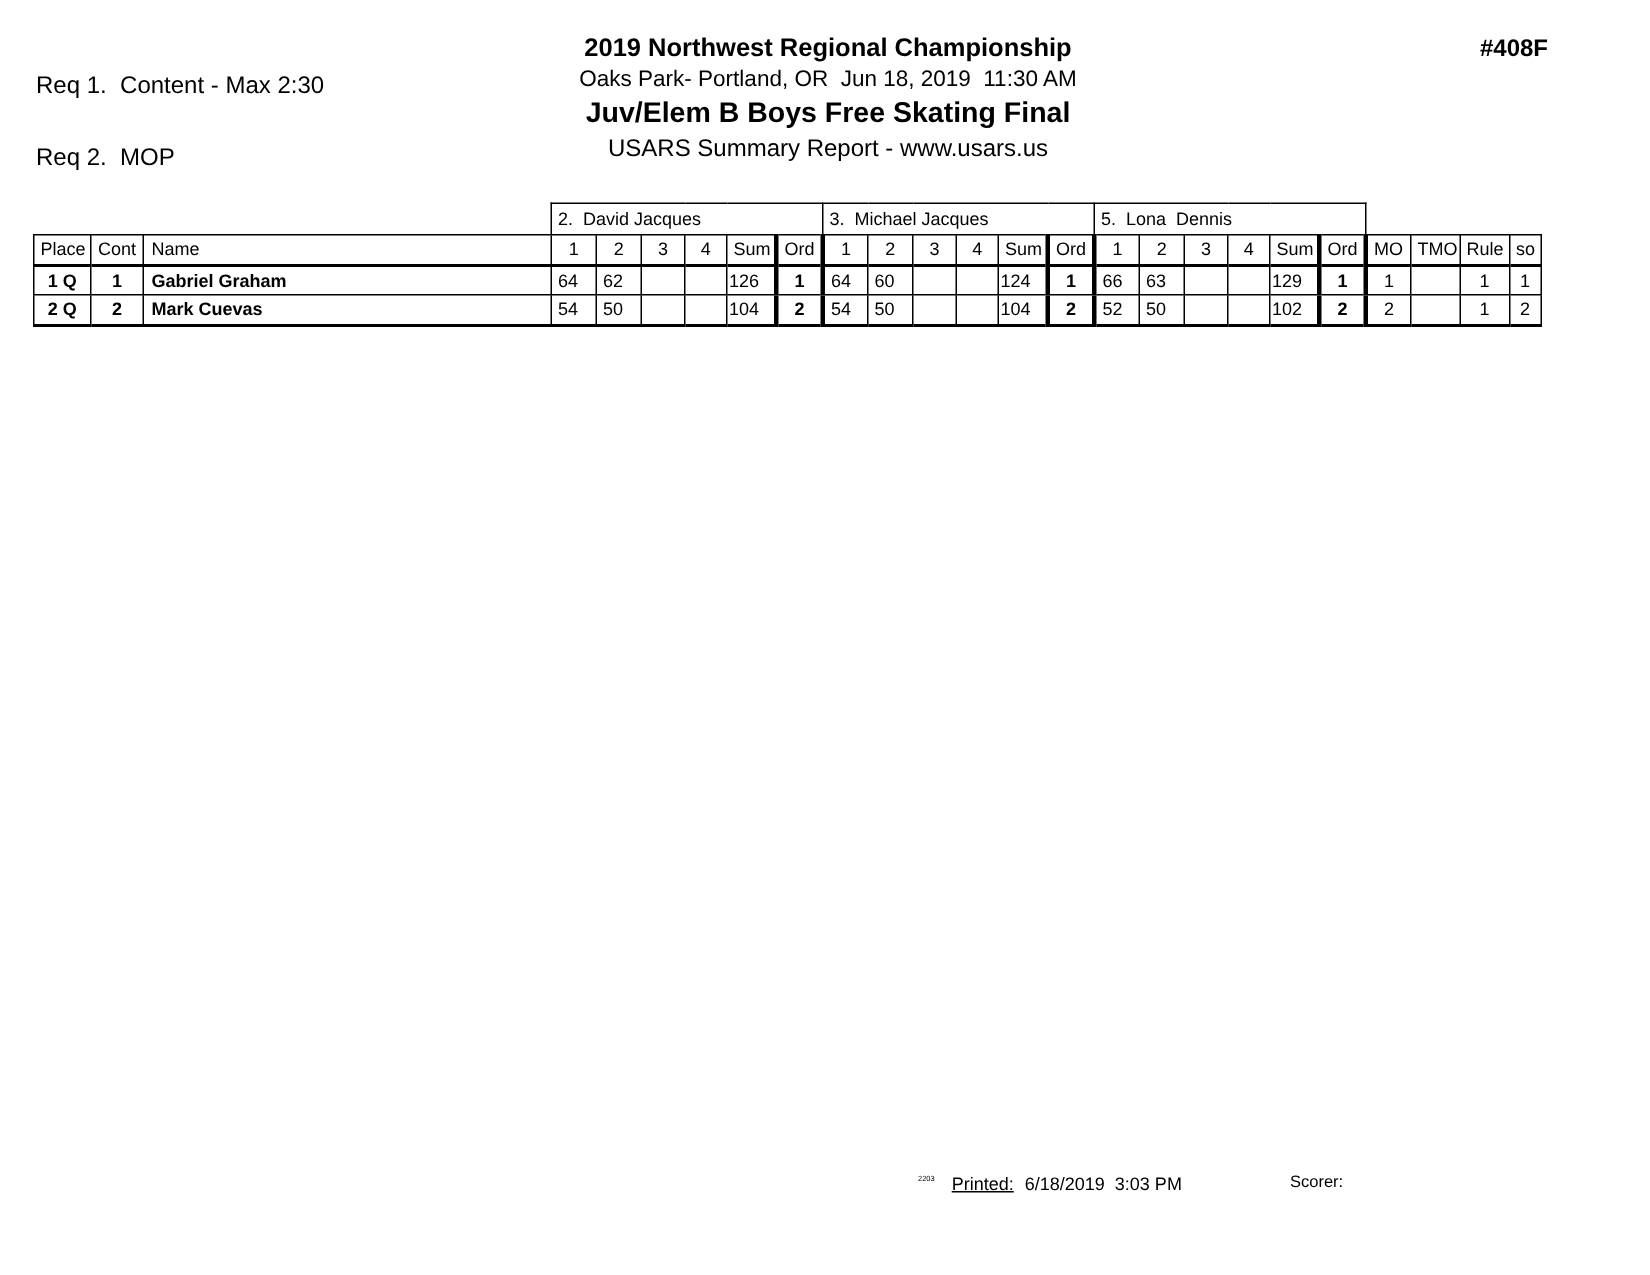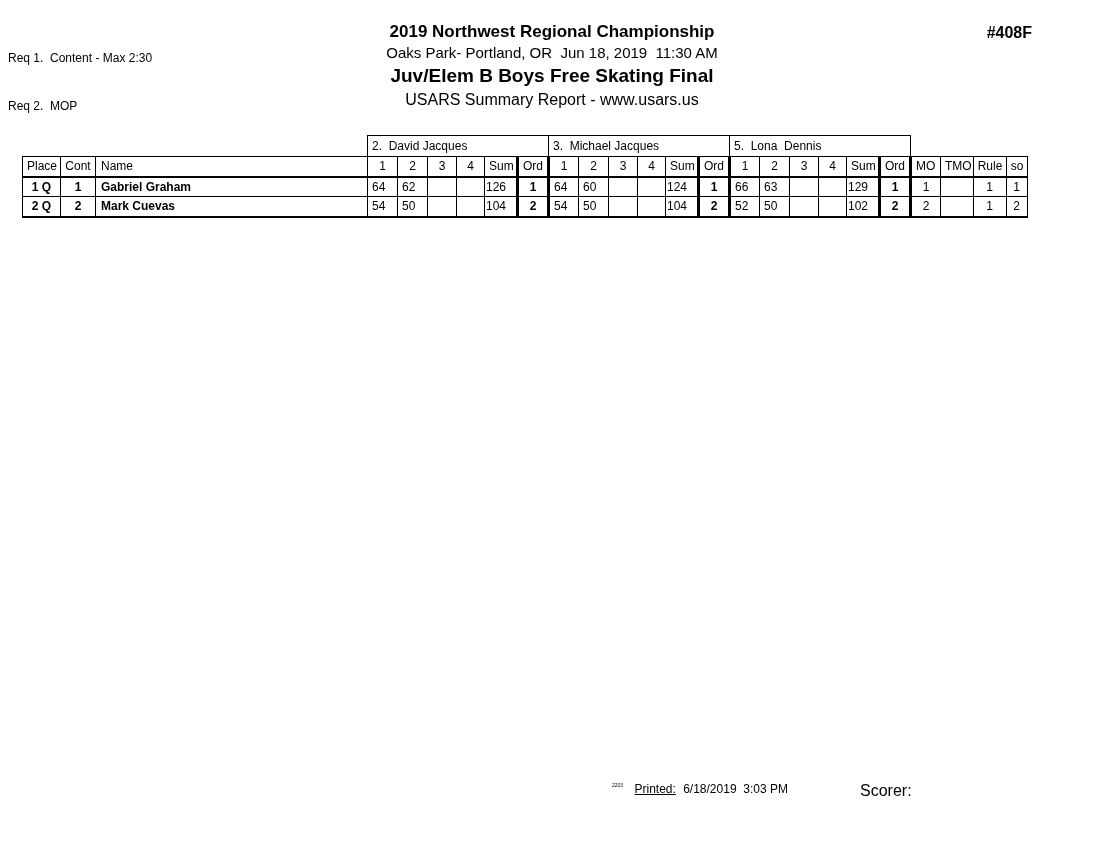--- a/index.html
+++ b/index.html
@@ -7,22 +7,22 @@
   body {
     width: 1100px; height: 850px;
     background: #ffffff;
     color: #000000;
     font-family: "Liberation Sans", sans-serif;
     position: relative;
     overflow: hidden;
   }
 
   .req-block {
-    position: absolute; left: 8px; top: 18px;
-    font-size: 12px; line-height: 16px;
+    position: absolute; left: 24px; top: 18px;
+    font-size: 16px; line-height: 16px;
     white-space: pre;
   }
 
   .title-block {
     position: absolute; left: 0; top: 22px; width: 1104px;
     text-align: center; line-height: 1.15;
   }
   .title-line1 { font-size: 17px; font-weight: bold; }
   .title-line2 { font-size: 15px; margin-top: 2px; }
   .title-line3 { font-size: 19px; font-weight: bold; margin-top: 4px; }
@@ -65,21 +65,21 @@
     position: absolute; top: 782px; left: 612px;
     font-size: 12px;
   }
   .footer-code {
     font-size: 5px; vertical-align: 6px; letter-spacing: 0px;
   }
   .printed-label { margin-left: 8px; text-decoration: underline; }
   .printed-value { margin-left: 4px; }
   .scorer-label {
     position: absolute; top: 782px; left: 860px;
-    font-size: 16px;
+    font-size: 11px;
   }
 </style>
 </head>
 <body>
 
 <div class="req-block">
   <div>Req 1.&nbsp; Content - Max 2:30</div>
   <div>Req 2.&nbsp; MOP</div>
 </div>
 

